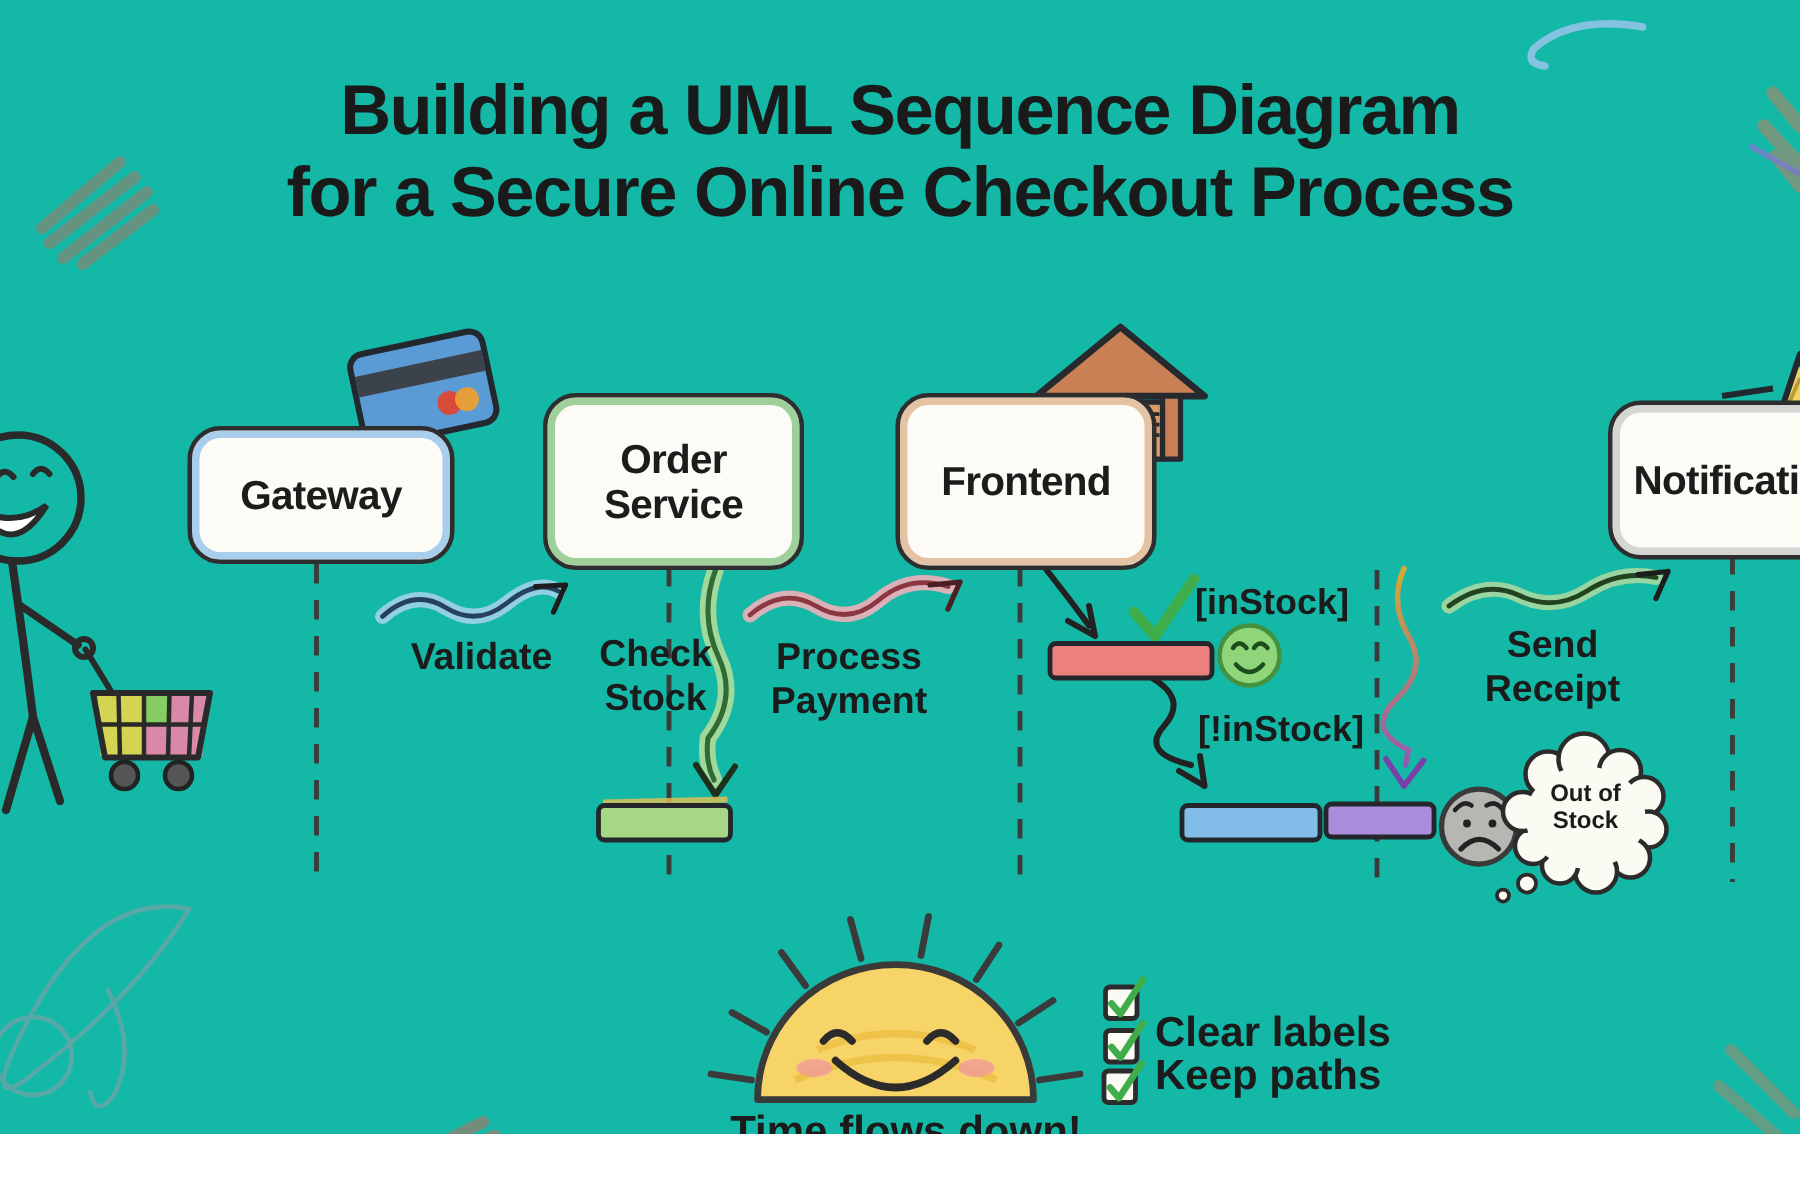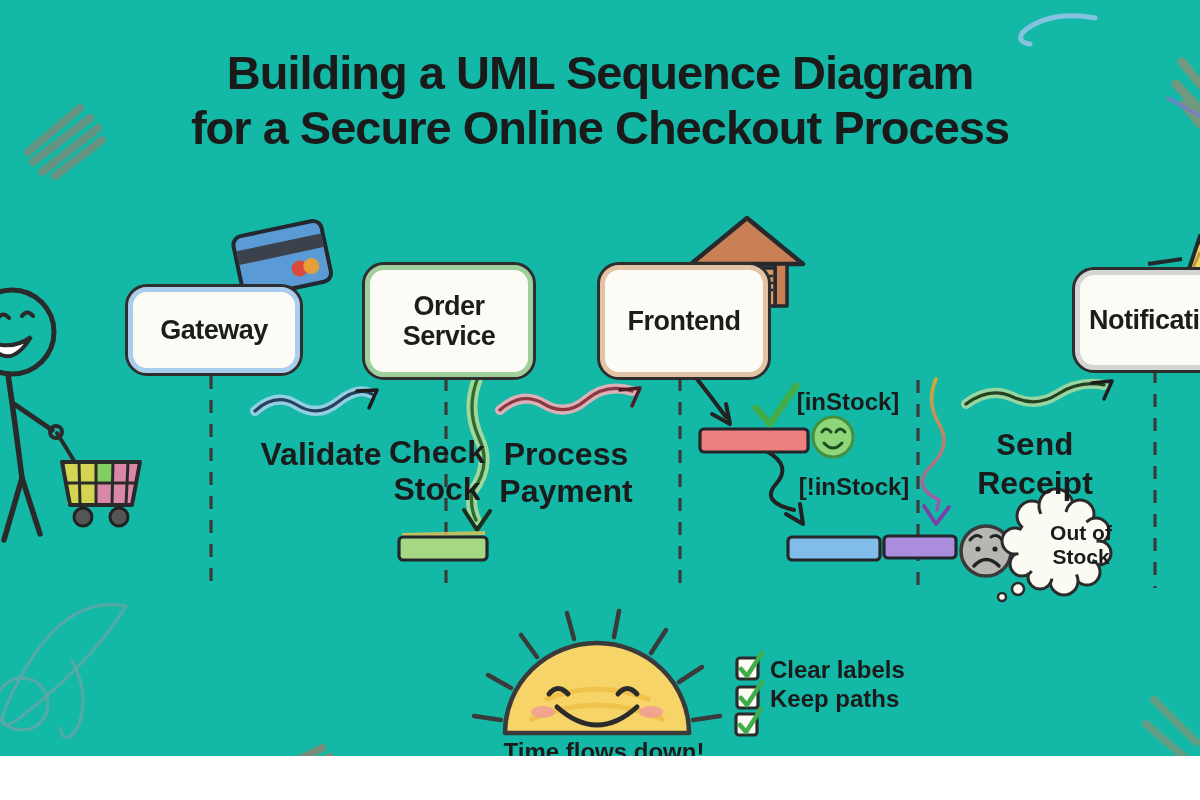--- a/index.html
+++ b/index.html
@@ -14,25 +14,25 @@
   }
   .actor{
     position:absolute;border:3.5px solid #2e2e2e;border-radius:22px;
     background:#fcfbf5;display:flex;align-items:center;justify-content:center;
     text-align:center;font-weight:700;font-size:27px;line-height:1.12;letter-spacing:-0.5px;
   }
   .lbl{
     position:absolute;font-weight:700;color:#1b1b1b;white-space:nowrap;
     transform:translateX(-50%);text-align:center;
   }
-  .msg{font-size:32px;margin-top:12px;}
+  .msg{font-size:25px;}
   .guard{font-size:24px;}
-  .cloudtxt{font-size:21px;margin-left:24px;}
-  .note{font-size:24px;}
-  .check-item{font-size:24px;transform:none;}
+  .cloudtxt{font-size:16px;}
+  .note{font-size:28px;}
+  .check-item{font-size:28px;transform:none;margin-top:16px;}
 </style>
 </head>
 <body>
 
 <div class="canvas">
 
   <svg class="abs" style="left:0;top:0;" width="1200" height="800" viewBox="0 0 1200 800">
     <defs>
       <linearGradient id="payGrad" x1="0" y1="378" x2="0" y2="524" gradientUnits="userSpaceOnUse">
         <stop offset="0" stop-color="#d9a92f"></stop>
@@ -267,21 +267,21 @@
     <span style="display:block;">Check</span>
     <span style="display:block;">Stock</span>
   </div>
 
   <div class="lbl msg" style="left:566px;top:424px;">
     <span style="display:block;text-align:center;">Process</span>
     <span style="display:block;">Payment</span>
   </div>
 
   <div class="lbl msg" style="left:1035px;top:416px;">
-    <span style="display:block;font-family:Liberation Mono, monospace;">Send</span>
+    <span style="display:block;">Send</span>
     <span style="display:block;text-align:center;">Receipt</span>
   </div>
 
   <div class="lbl guard" style="left:848px;top:388px;">[inStock]</div>
   <div class="lbl guard" style="left:854px;top:473px;">[!inStock]</div>
 
   <div class="lbl cloudtxt" style="left:1057px;top:521px;">
     <span style="display:block;">Out of</span>
     <span style="display:block;">Stock</span>
   </div>

